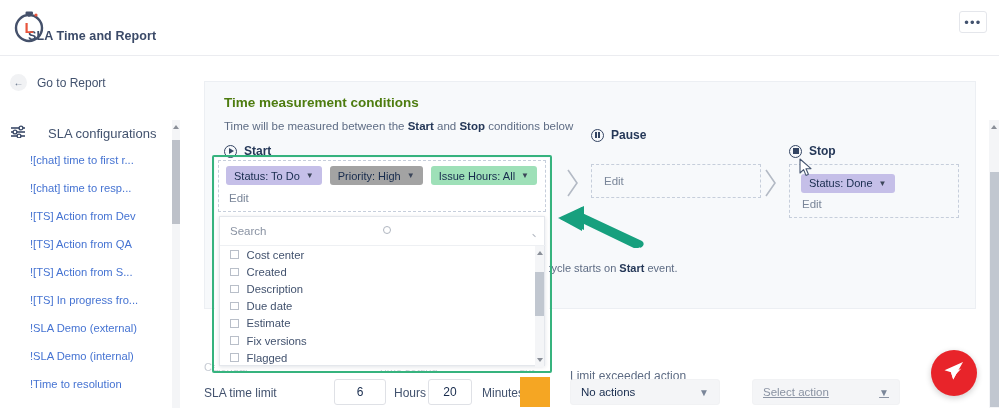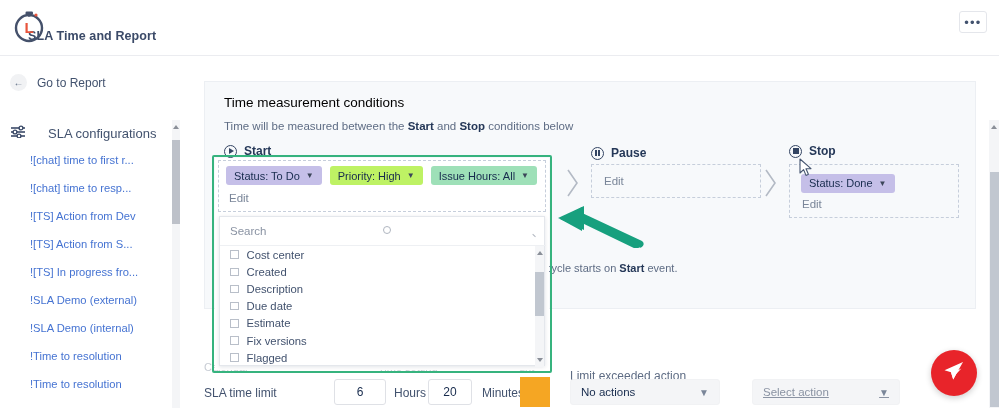--- a/index.html
+++ b/index.html
@@ -74,21 +74,21 @@
 
   
   .main {
     position: absolute; left: 182px; top: 56px; width: 817px; height: 352px;
     background: #ffffff; overflow: hidden;
   }
   .card {
     position: absolute; left: 22px; top: 25px; width: 772px; height: 228px;
     background: #f7f9fb; border: 1px solid #eceff3;
   }
-  .card-title { position: absolute; left: 19px; top: 13px; font-size: 13.5px; color: #000000; }
+  .card-title { position: absolute; left: 19px; top: 13px; font-size: 13.5px; color: #4d7c0f; font-weight: bold; }
   .card-sub { position: absolute; left: 19px; top: 38px; font-size: 11.5px; color: #5e6c84; }
   .card-sub b { color: #253858; }
 
   .col-head { position: absolute; display: flex; align-items: center; gap: 7px; }
   .col-head .lbl { font-size: 12px; font-weight: bold; color: #253858; }
   .ic-ring {
     width: 13px; height: 13px; border-radius: 50%; border: 1.4px solid #344563;
     display: flex; align-items: center; justify-content: center;
   }
   .ic-play { width: 0; height: 0; border-left: 5px solid #344563; border-top: 3.2px solid transparent; border-bottom: 3.2px solid transparent; margin-left: 1.5px; }
@@ -231,20 +231,21 @@
         <circle cx="9" cy="11" r="1.9" fill="#fff" stroke="#3b4a68" stroke-width="1.4"></circle>
       </svg>
     </span>
     <span class="sla-config-title">SLA configurations</span>
   </div>
 
   <div class="nav-list">
     <div class="nav-item">![chat] time to first r...</div>
     <div class="nav-item">![chat] time to resp...</div>
     <div class="nav-item">![TS] Action from Dev</div>
+    <div class="nav-item">![TS] Action from QA</div>
     <div class="nav-item">![TS] Action from S...</div>
     <div class="nav-item">![TS] In progress fro...</div>
     <div class="nav-item">!SLA Demo (external)</div>
     <div class="nav-item">!SLA Demo (internal)</div>
     <div class="nav-item">!Time to resolution</div>
     <div class="nav-item">!Time to resolution</div>
   </div>
 
   <div class="sidebar-scroll">
     <div class="sb-arrow up"></div>
@@ -259,21 +260,21 @@
     <div class="card-title">Time measurement conditions</div>
     <div class="card-sub"><span>Time will be measured between the </span><b>Start</b><span> and </span><b>Stop</b><span> conditions below</span></div>
 
     <div class="col-head" style="left:19px; top:62px;">
       <span class="ic-ring">
           <i class="ic-play"></i>
         </span>
       <span class="lbl">Start</span>
     </div>
 
-    <div class="col-head" style="left:386px; top:64px;">
+    <div class="col-head" style="left:386px; top:46px;">
       <span class="ic-ring">
           <span class="ic-pause">
             <i></i>
             <i></i>
           </span>
         </span>
       <span class="lbl">Pause</span>
     </div>
 
     <div class="col-head" style="left:584px; top:62px;">
@@ -339,21 +340,21 @@
   </div>
 </div>
 
 <div class="start-inner">
   <div class="sb-dashbox"></div>
   <div class="chiprow">
     <span class="chip" style="background: rgb(197, 191, 232);">
       <span>Status: To Do</span>
       <span class="car">▼</span>
     </span>
-    <span class="chip" style="background: #bef264;">
+    <span class="chip" style="background: #a3a3a3;">
       <span>Priority: High</span>
       <span class="car">▼</span>
     </span>
     <span class="chip" style="background: rgb(158, 224, 184);">
       <span>Issue Hours: All</span>
       <span class="car">▼</span>
     </span>
   </div>
   <div class="start-edit">Edit</div>
 

